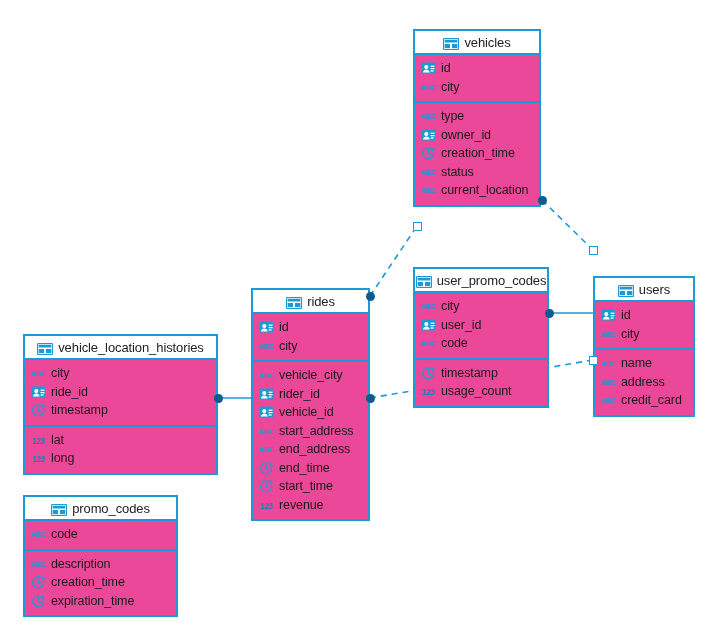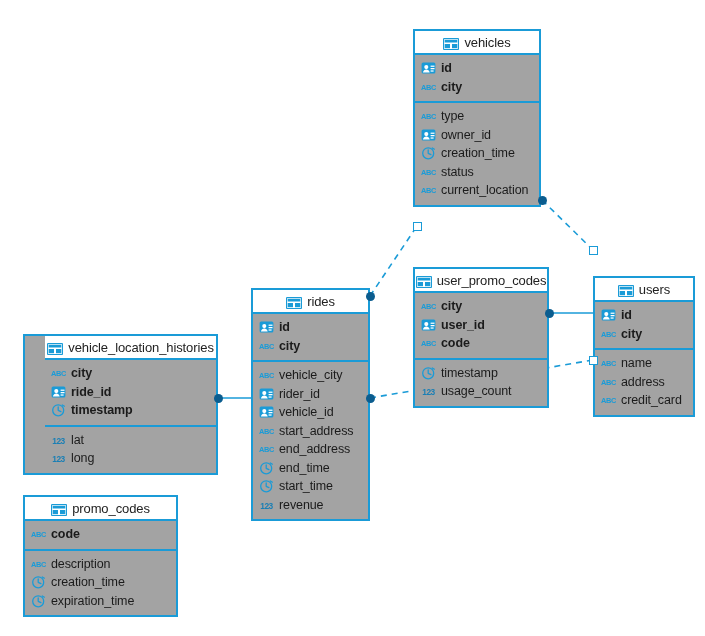--- a/index.html
+++ b/index.html
@@ -27,21 +27,21 @@
     width: 705px;
     height: 636px;
     pointer-events: none;
   }
 
   
   .entity {
     position: absolute;
     box-sizing: border-box;
     border: 2px solid #1a9bd7;
-    background: #a3a3a3;
+    background: #ec4899;
   }
   .entity-header {
     box-sizing: border-box;
     height: 24px;
     border-bottom: 2px solid #1a9bd7;
     display: flex;
     align-items: center;
     justify-content: center;
     gap: 5px;
     background: #ffffff;
@@ -66,21 +66,21 @@
     height: 18.5px;
     padding: 0 6px;
     white-space: nowrap;
   }
   .col-name {
     font-size: 12.5px;
     color: #1b1b1b;
     letter-spacing: -0.1px;
   }
   .col.key .col-name {
-    font-weight: bold;
+    font-weight: normal;
   }
 
   
   .tico {
     width: 15px;
     height: 14px;
     flex: 0 0 15px;
     position: relative;
     display: inline-block;
   }
@@ -381,21 +381,21 @@
           <span class="col-name">start_time</span>
         </div>
         <div class="col">
           <span class="tico"><svg viewBox="0 0 15 14" width="15" height="14">
               <text x="7.5" y="10.6" text-anchor="middle" font-family="&quot;Liberation Sans&quot;, sans-serif" font-size="8.4" font-weight="bold" letter-spacing="-0.5" fill="#1a7fb5">123</text>
             </svg></span>
           <span class="col-name">revenue</span>
         </div>
       </div>
     </div>
-    <div class="entity" style="left: 23px; top: 334px; width: 195px; padding-left: 20px;">
+    <div class="entity" style="left: 23px; top: 334px; width: 195px;">
       <div class="entity-header">
         <span class="ico-table"><svg viewBox="0 0 16 12" width="16" height="12">
             <rect x="0.5" y="0.5" width="15" height="11" rx="1" fill="none" stroke="#1a9bd7" stroke-width="1.2"></rect>
             <rect x="1.7" y="1.7" width="12.6" height="2.8" fill="#1a9bd7"></rect>
             <rect x="1.7" y="6.0" width="5.3" height="4.2" fill="#1a9bd7"></rect>
             <rect x="9.0" y="6.0" width="5.3" height="4.2" fill="#1a9bd7"></rect>
           </svg></span>
         <span class="entity-title">vehicle_location_histories</span>
       </div>
       <div class="col-group">

